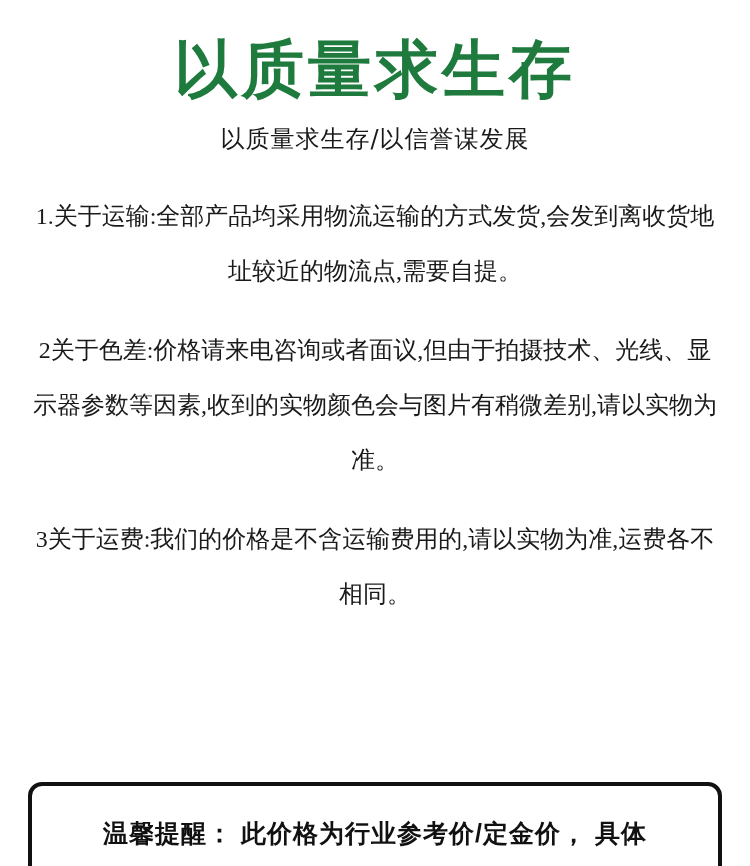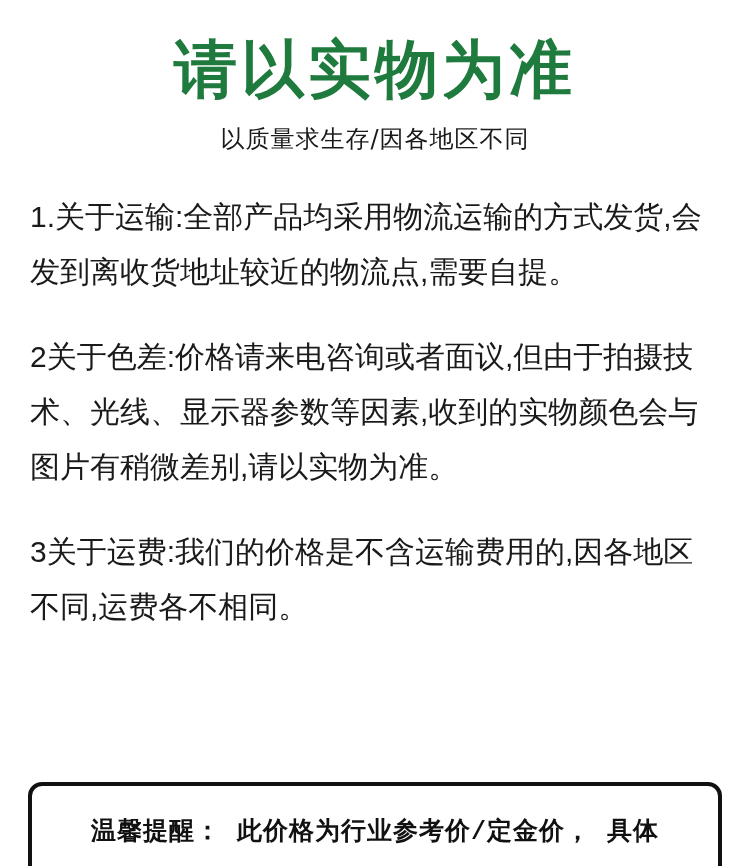--- a/index.html
+++ b/index.html
@@ -37,59 +37,59 @@
     font-size: 24px;
     letter-spacing: 1px;
     margin-top: 22px;
     font-family: "DejaVu Sans", "Liberation Sans", sans-serif;
   }
   .body-list {
     margin-top: 34px;
     padding: 0 2px;
   }
   .para {
-    font-size: 30px;
+    font-size: 24px;
     line-height: 55px;
     color: #1a1a1a;
     letter-spacing: 0px;
     margin-bottom: 6px;
-    font-family: Liberation Sans, sans-serif;
-    text-align: left;
+    font-family: Liberation Serif, serif;
+    text-align: center;
   }
   .notice-box {
     position: absolute;
     left: 28px;
     right: 28px;
     bottom: 18px;
     border: 4px solid #111111;
     border-radius: 14px;
     box-sizing: border-box;
     padding: 26px 18px 28px 18px;
     text-align: center;
   }
   .notice-line {
     font-size: 25px;
     line-height: 42px;
     font-weight: bold;
     color: #111111;
     letter-spacing: 1px;
-    font-family: Liberation Mono, monospace;
+    font-family: Liberation Sans, sans-serif;
   }
 </style>
 </head>
 <body>
 
 <div class="page">
 
-  <div class="title">请以实物为准</div>
-  <div class="subtitle">以质量求生存/因各地区不同</div>
+  <div class="title">以质量求生存</div>
+  <div class="subtitle">以质量求生存/以信誉谋发展</div>
 
   <div class="body-list">
     <p class="para">1.关于运输:全部产品均采用物流运输的方式发货,会发到离收货地址较近的物流点,需要自提。</p>
     <p class="para">2关于色差:价格请来电咨询或者面议,但由于拍摄技术、光线、显示器参数等因素,收到的实物颜色会与图片有稍微差别,请以实物为准。</p>
-    <p class="para">3关于运费:我们的价格是不含运输费用的,因各地区不同,运费各不相同。</p>
+    <p class="para">3关于运费:我们的价格是不含运输费用的,请以实物为准,运费各不相同。</p>
   </div>
 
   <div class="notice-box">
     <div class="notice-line">温馨提醒： 此价格为行业参考价/定金价， 具体</div>
   </div>
 
 </div>
 
 </body></html>

